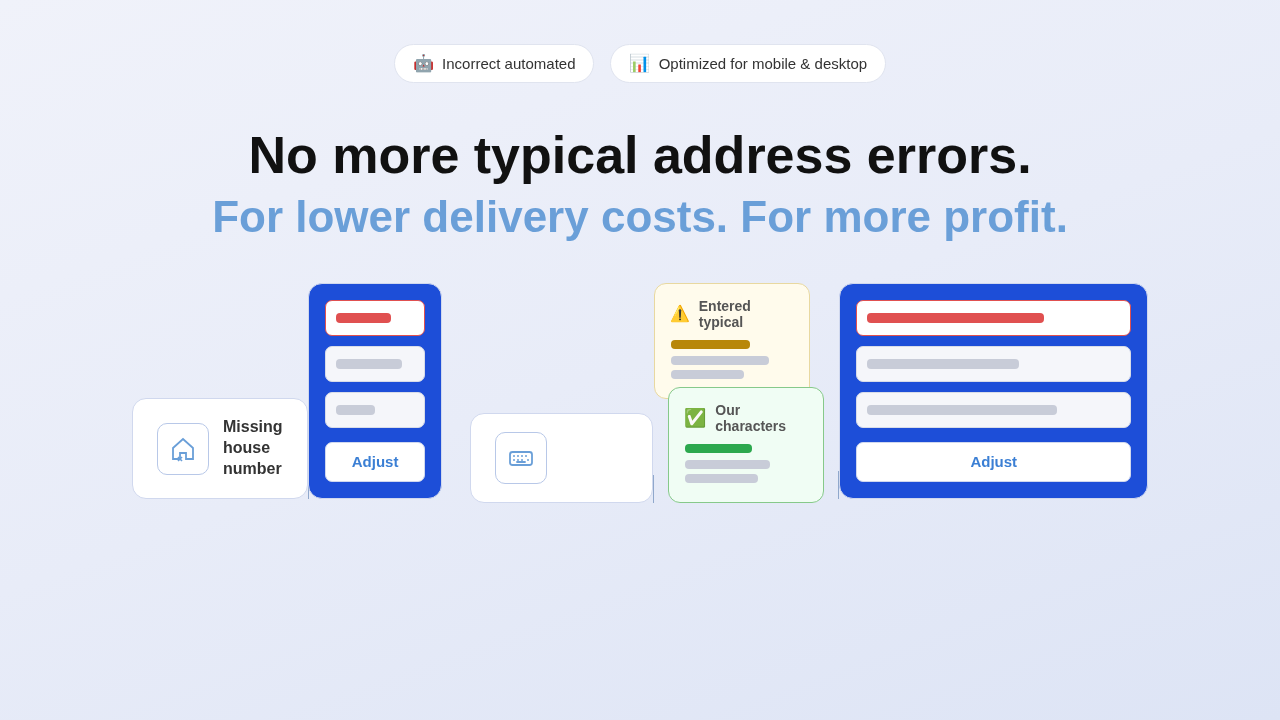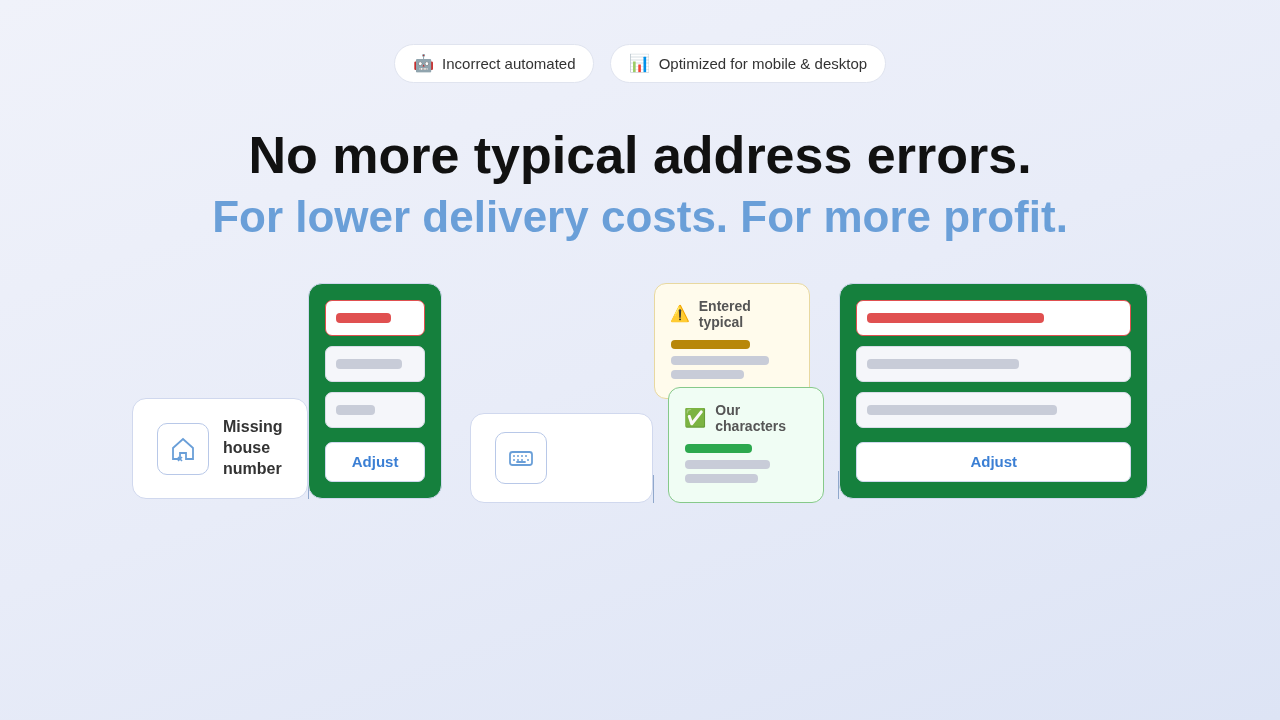--- a/index.html
+++ b/index.html
@@ -110,21 +110,21 @@
 
     
     .connector {
       width: 1.5px;
       height: 28px;
       background: #90a8cc;
     }
 
     
     .form-mockup {
-      background: #15803d;
+      background: #1d4ed8;
       border: 1.5px solid #d0d8ee;
       border-radius: 14px;
       padding: 16px;
       width: 100%;
       display: flex;
       flex-direction: column;
       gap: 10px;
     }
 
     .mock-input {

